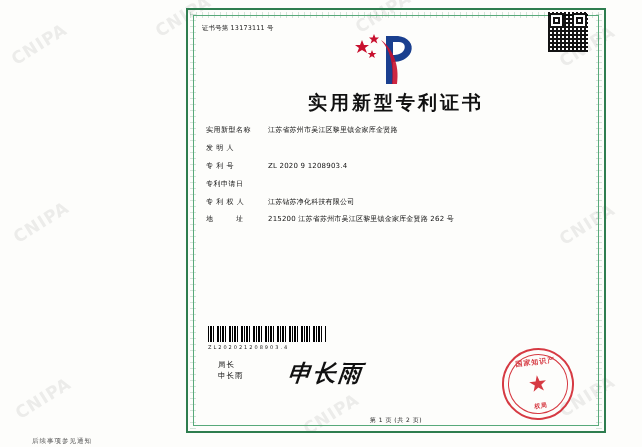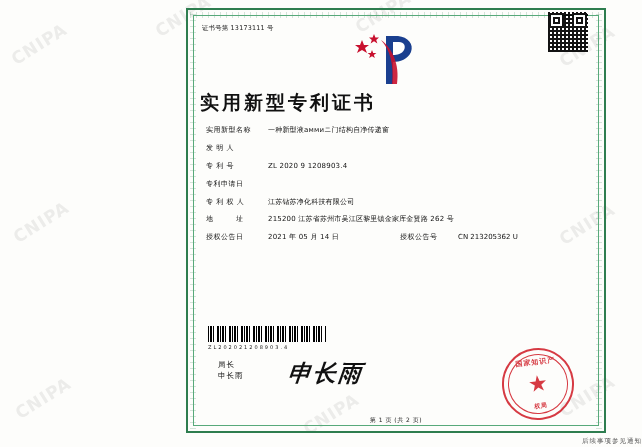--- a/index.html
+++ b/index.html
@@ -148,20 +148,21 @@
     transform: translateX(-50%);
     width: 96px;
     height: 60px;
   }
 
   .cert-title {
     position: absolute;
     left: 0;
     right: 0;
     top: 82px;
+    text-align: center;
     font-family: "DejaVu Sans", "Liberation Sans", sans-serif;
     font-size: 19px;
     font-weight: bold;
     letter-spacing: 3px;
     color: #111;
   }
 
   .fields {
     position: absolute;
     left: 6px;
@@ -309,24 +310,25 @@
     text-align: center;
     font-size: 6px;
     letter-spacing: 0.5px;
     color: #222;
   }
 
   .footer-note {
     position: absolute;
     left: 0; right: 0;
     top: 437px;
-    text-align: right;
+    text-align: left;
     font-size: 6.5px;
     letter-spacing: 1px;
     color: #555;
+    padding-left: 32px;
   }
 </style>
 </head>
 <body>
 
 <div class="page">
 
   <div>
     <div class="wm" style="left:8px;  top:34px;">CNIPA</div>
     <div class="wm" style="left:152px; top:6px;">CNIPA</div>
@@ -365,45 +367,39 @@
         <path d="M45 12 L51 12 C56 12 58 16 56 20 C54 24 49 25 45 25 Z" fill="#ffffff"></path>
         <path d="M33 10 C42 20 46 34 44 54 L49 54 C52 34 44 18 33 10 Z" fill="#c8102e" opacity="0.9"></path>
       </svg>
     </div>
 
     <div class="cert-title">实用新型专利证书</div>
 
     <div class="fields">
       <div class="field-row">
         <div class="field-label">实用新型名称</div>
-        <div class="field-value">一种新型液аммиニ门结构自净传递窗</div>
+        <div class="field-value">江苏省苏州市吴江区黎里镇金家厍金贤路</div>
       </div>
       <div class="field-row">
         <div class="field-label">发 明 人</div>
       </div>
       <div class="field-row">
         <div class="field-label">专 利 号</div>
         <div class="field-value">ZL 2020 9 1208903.4</div>
       </div>
       <div class="field-row">
         <div class="field-label">专利申请日</div>
       </div>
       <div class="field-row">
         <div class="field-label">专 利 权 人</div>
         <div class="field-value">江苏钻苏净化科技有限公司</div>
       </div>
       <div class="field-row">
         <div class="field-label">地　　　址</div>
         <div class="field-value">215200 江苏省苏州市吴江区黎里镇金家厍金贤路 262 号</div>
-      </div>
-      <div class="field-row split">
-        <div class="field-label">授权公告日</div>
-        <div class="field-value">2021 年 05 月 14 日</div>
-        <div class="field-label2">授权公告号</div>
-        <div class="field-value2">CN 213205362 U</div>
       </div>
     </div>
 
 
     <div class="barcode"></div>
     <div class="barcode-text">ZL202021208903.4</div>
 
     <div class="sig-label">
       <div>局长</div>
       <div>申长雨</div>

